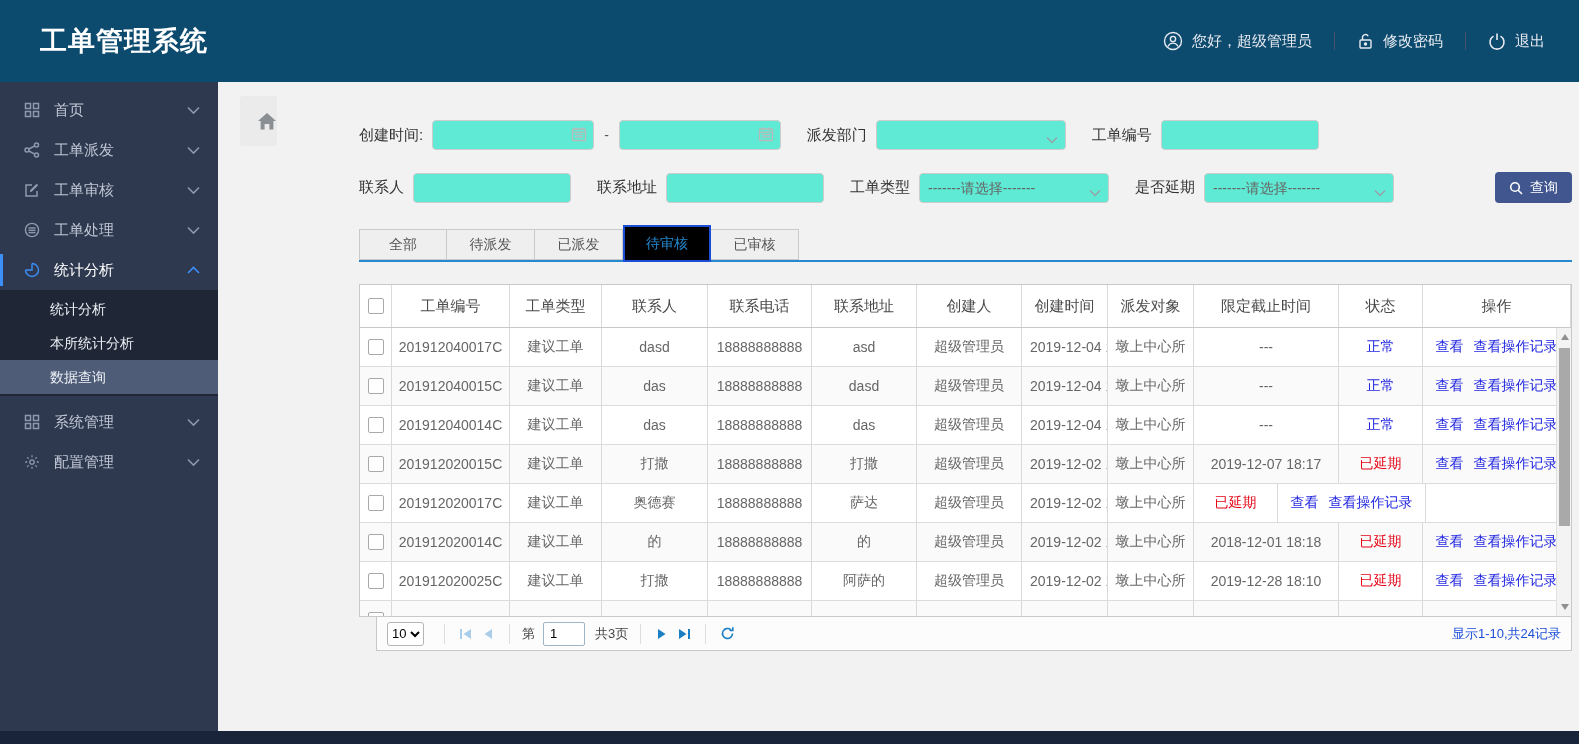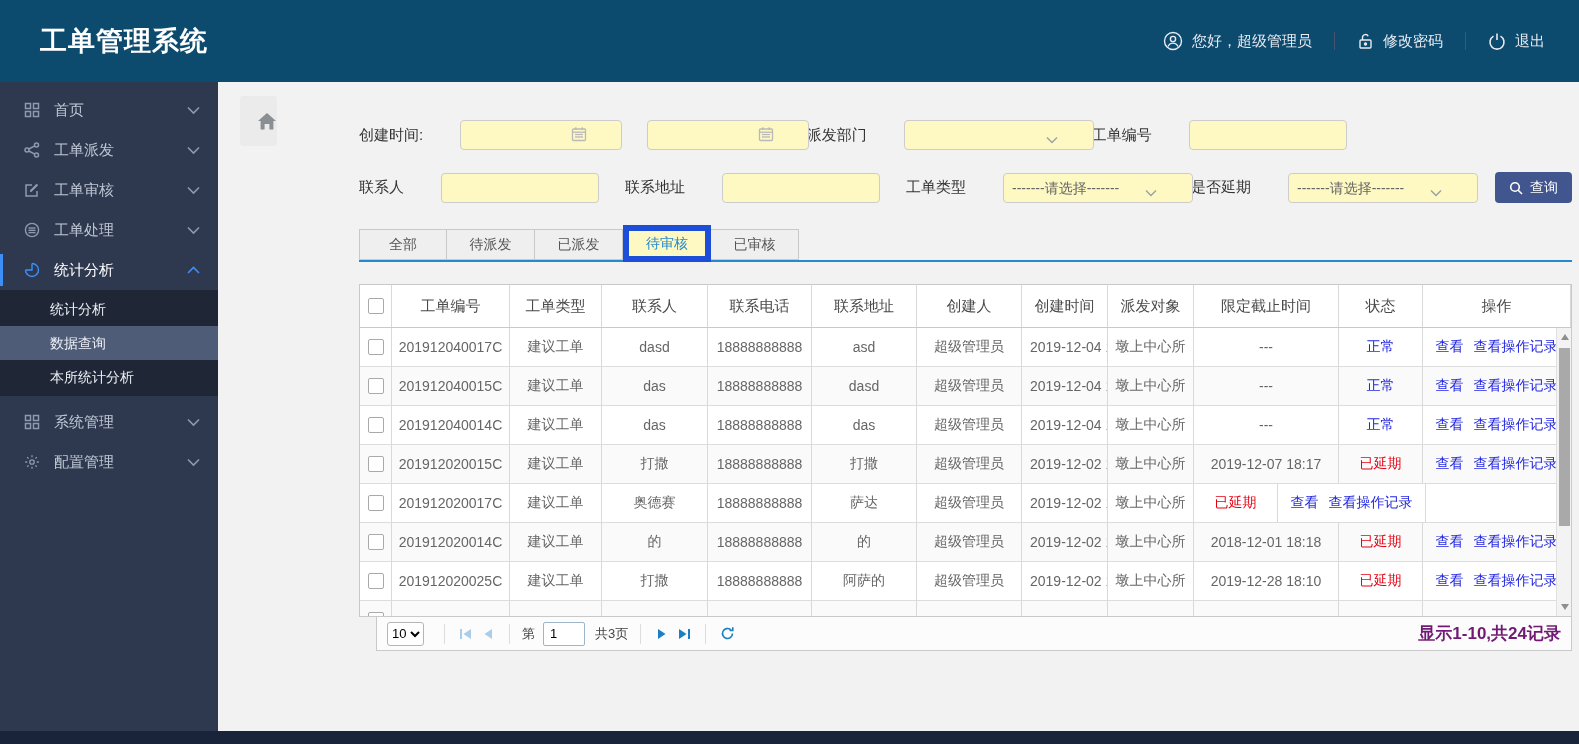--- a/index.html
+++ b/index.html
@@ -39,36 +39,36 @@
   .breadcrumb { margin:14px 22px 0 22px; height:50px; background:#ebebec; border-radius:3px; display:flex; align-items:center; padding-left:17px; flex:0 0 auto; }
   .breadcrumb .home { color:#8a8f94; cursor:pointer; display:flex; }
 
   .inner { padding:0 44px 0 60px; }
 
   
   .filters { margin-top:38px; }
   .f-row { display:flex; align-items:center; margin-bottom:22px; }
   .f-label { font-size:15px; color:#333; margin-right:9px; white-space:nowrap; }
   .f-gap { width:26px; flex:0 0 auto; }
-  .txt, .date, .sel { height:30px; border:1px solid #ccc; border-radius:4px; background:#fef9c3; font-size:14px; color:#666; padding:0 8px; font-family:inherit;margin-left:28px; }
+  .txt, .date, .sel { height:30px; border:1px solid #ccc; border-radius:4px; background:#5eead4; font-size:14px; color:#666; padding:0 8px; font-family:inherit; }
   .txt { width:158px; }
   .date-wrap { position:relative; width:162px; }
   .date-wrap .date { width:100%; padding-right:30px; }
   .date-wrap .cal { position:absolute; right:7px; top:6px; color:#b9b9b9; pointer-events:none; }
   .dash { margin:0 10px; color:#555; font-size:14px; }
   .sel-wrap { position:relative; width:190px; }
   .sel-wrap .sel { width:100%; -webkit-appearance:none; appearance:none; padding-right:26px; }
   .sel-wrap .chev { position:absolute; right:8px; top:10px; color:#9aa0a6; pointer-events:none; }
   .btn-search { margin-left:auto; height:31px; min-width:74px; background:#41568e; color:#fff; border:none; border-radius:4px; font-size:14px; display:flex; align-items:center; gap:7px; padding:0 14px; cursor:pointer; font-family:inherit; }
 
   
   .tabs { margin-top:4px; display:flex; border-bottom:2px solid #2589cf; align-items:flex-end; }
   .tab { width:88px; height:31px; border:1px solid #c9c9c9; border-left:none; background:#efeff0; color:#555; font-size:14px; display:flex; align-items:center; justify-content:center; cursor:pointer; }
   .tab:first-child { border-left:1px solid #c9c9c9; }
-  .tab.active { position:relative; background:#fef9c3; color:#2589cf; border:6px solid #1d4ed8; height:37px; margin-bottom:-2px; z-index:2; }
+  .tab.active { position:relative; background:#000000; color:#2589cf; border:2px solid #1d4ed8; height:37px; margin-bottom:-2px; z-index:2; }
 
   
   .grid-box { margin-top:22px; border:1px solid #c9c9c9; background:#fff; position:relative; }
   .g-row { display:flex; align-items:stretch; border-bottom:1px solid #dcdcdc; height:39px; }
   .g-head { height:43px; border-bottom:1px solid #c9c9c9; }
   .g-cell { border-right:1px solid #d9d9d9; display:flex; align-items:center; justify-content:center; font-size:14px; color:#666; overflow:hidden; white-space:nowrap; flex:0 0 auto; }
   .g-head .g-cell { font-size:15px; color:#4a4a4a; cursor:pointer; }
   .c-check { width:32px; }
   .c1 { width:118px; } .c2 { width:92px; } .c3 { width:106px; } .c4 { width:104px; }
   .c5 { width:105px; } .c6 { width:105px; } .c7 { width:86px; justify-content:flex-start; padding-left:8px; }
@@ -90,21 +90,21 @@
   .vs-thumb { position:absolute; left:2px; width:11px; top:20px; height:178px; background:#a9a9a9; cursor:grab; }
 
   
   .pager { border:1px solid #c9c9c9; border-top:none; background:#fcfcfc; height:34px; display:flex; align-items:center; padding:0 10px; font-size:13px; color:#444;margin-left:17px; }
   .pg-sel { height:24px; border:1px solid #b5b5b5; border-radius:3px; background:#fff; font-size:13px; font-family:inherit; margin-right:10px; }
   .pg-sep { width:1px; height:20px; background:#ddd; margin:0 10px; }
   .pg-btn { display:flex; align-items:center; justify-content:center; width:22px; height:22px; cursor:pointer; }
   .pg-btn.disabled { cursor:default; }
   .pg-input { width:42px; height:24px; border:1px solid #9fb6c8; border-radius:2px; text-align:left; padding-left:6px; font-size:13px; margin:0 8px 0 6px; font-family:inherit; }
   .pg-label { margin:0 2px; }
-  .pg-right { margin-left:auto; color:#701a75; font-size:17px;font-weight:bold; }
+  .pg-right { margin-left:auto; color:#1d4ed8; font-size:13px; }
 
   
   .footer-strip { height:13px; background:#19233a; flex:0 0 auto; }
 </style>
 </head>
 <body>
 
 <div class="app">
 
   <header class="topbar">
@@ -227,22 +227,22 @@
           <span class="mi-label">统计分析</span>
           <span class="mi-chev">
               <svg width="13" height="9" viewBox="0 0 13 9" fill="none" stroke="currentColor" stroke-width="1.6">
                 <polyline points="1,7 6.5,1.5 12,7"></polyline>
               </svg>
             </span>
         </div>
 
         <div class="submenu">
           <div class="submenu-item">统计分析</div>
+          <div class="submenu-item">本所统计分析</div>
           <div class="submenu-item active">数据查询</div>
-          <div class="submenu-item">本所统计分析</div>
         </div>
 
         <div class="menu-item" style="margin-top:6px;">
           <span class="mi-icon">
               <svg width="16" height="16" viewBox="0 0 16 16" fill="none" stroke="currentColor" stroke-width="1.5">
                 <rect x="1.5" y="1.5" width="5" height="5"></rect>
                 <rect x="9.5" y="1.5" width="5" height="5"></rect>
                 <rect x="1.5" y="9.5" width="5" height="5"></rect>
                 <rect x="9.5" y="9.5" width="5" height="5"></rect>
               </svg>

